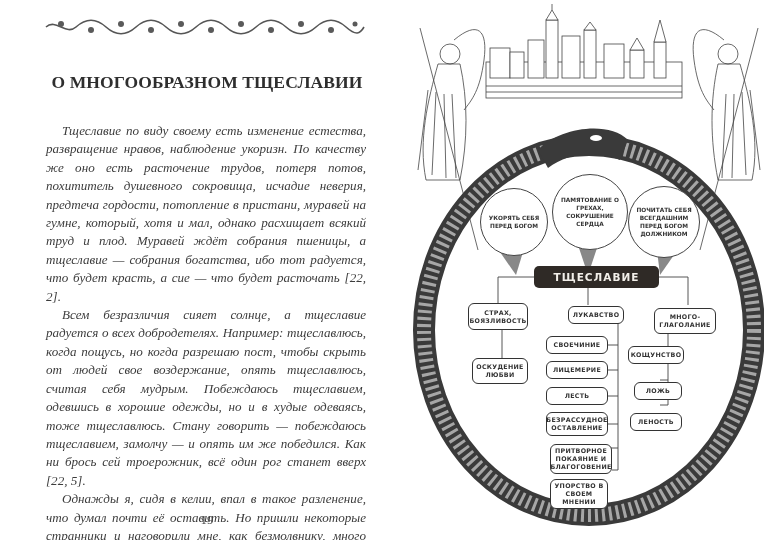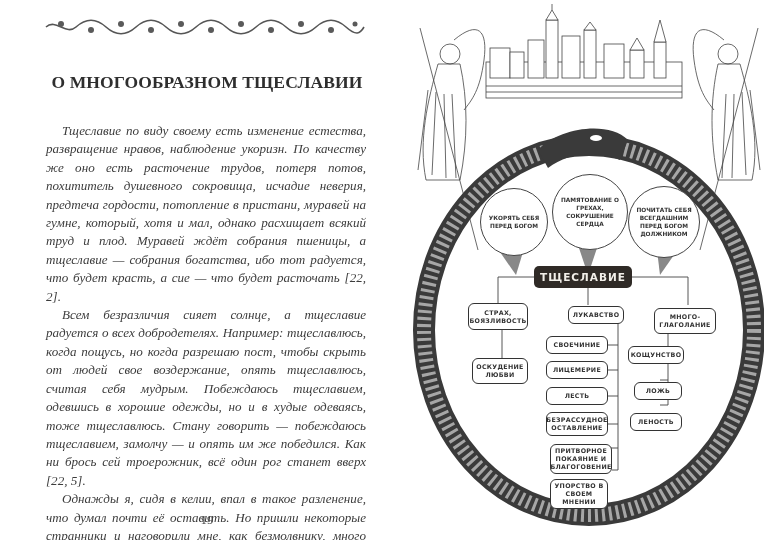--- a/index.html
+++ b/index.html
@@ -152,21 +152,21 @@
         <path d="M220 345 L210 345 M220 370 L210 370 M220 396 L210 396 M220 424 L210 424 M220 448 L210 448"></path>
         <path d="M270 322 L270 405"></path>
         <path d="M270 355 L264 355 M270 380 L262 380 M270 405 L262 405"></path>
       </g>
     </svg>
 
     <div class="bubble" style="left:82px;top:188px;width:68px;height:68px;">Укорять себя перед Богом</div>
     <div class="bubble" style="left:154px;top:174px;width:76px;height:76px;">Памятование о грехах, сокрушение сердца</div>
     <div class="bubble" style="left:230px;top:186px;width:72px;height:72px;">Почитать себя всегдашним перед Богом должником</div>
 
-    <div class="box-main" style="left:136px;top:266px;width:98px;height:22px;">ТЩЕСЛАВИЕ</div>
+    <div class="box-main" style="left:136px;top:266px;width:125px;height:22px;">ТЩЕСЛАВИЕ</div>
 
     <div class="box" style="left:70px;top:303px;width:60px;height:27px;">Страх, боязливость</div>
     <div class="box" style="left:74px;top:358px;width:56px;height:26px;">Оскудение любви</div>
 
     <div class="box" style="left:170px;top:306px;width:56px;height:18px;">Лукавство</div>
     <div class="box" style="left:148px;top:336px;width:62px;height:18px;">Своечиние</div>
     <div class="box" style="left:148px;top:361px;width:62px;height:18px;">Лицемерие</div>
     <div class="box" style="left:148px;top:387px;width:62px;height:18px;">Лесть</div>
     <div class="box" style="left:148px;top:412px;width:62px;height:24px;">Безрассудное оставление</div>
     <div class="box" style="left:152px;top:444px;width:62px;height:30px;">Притворное покаяние и благоговение</div>

